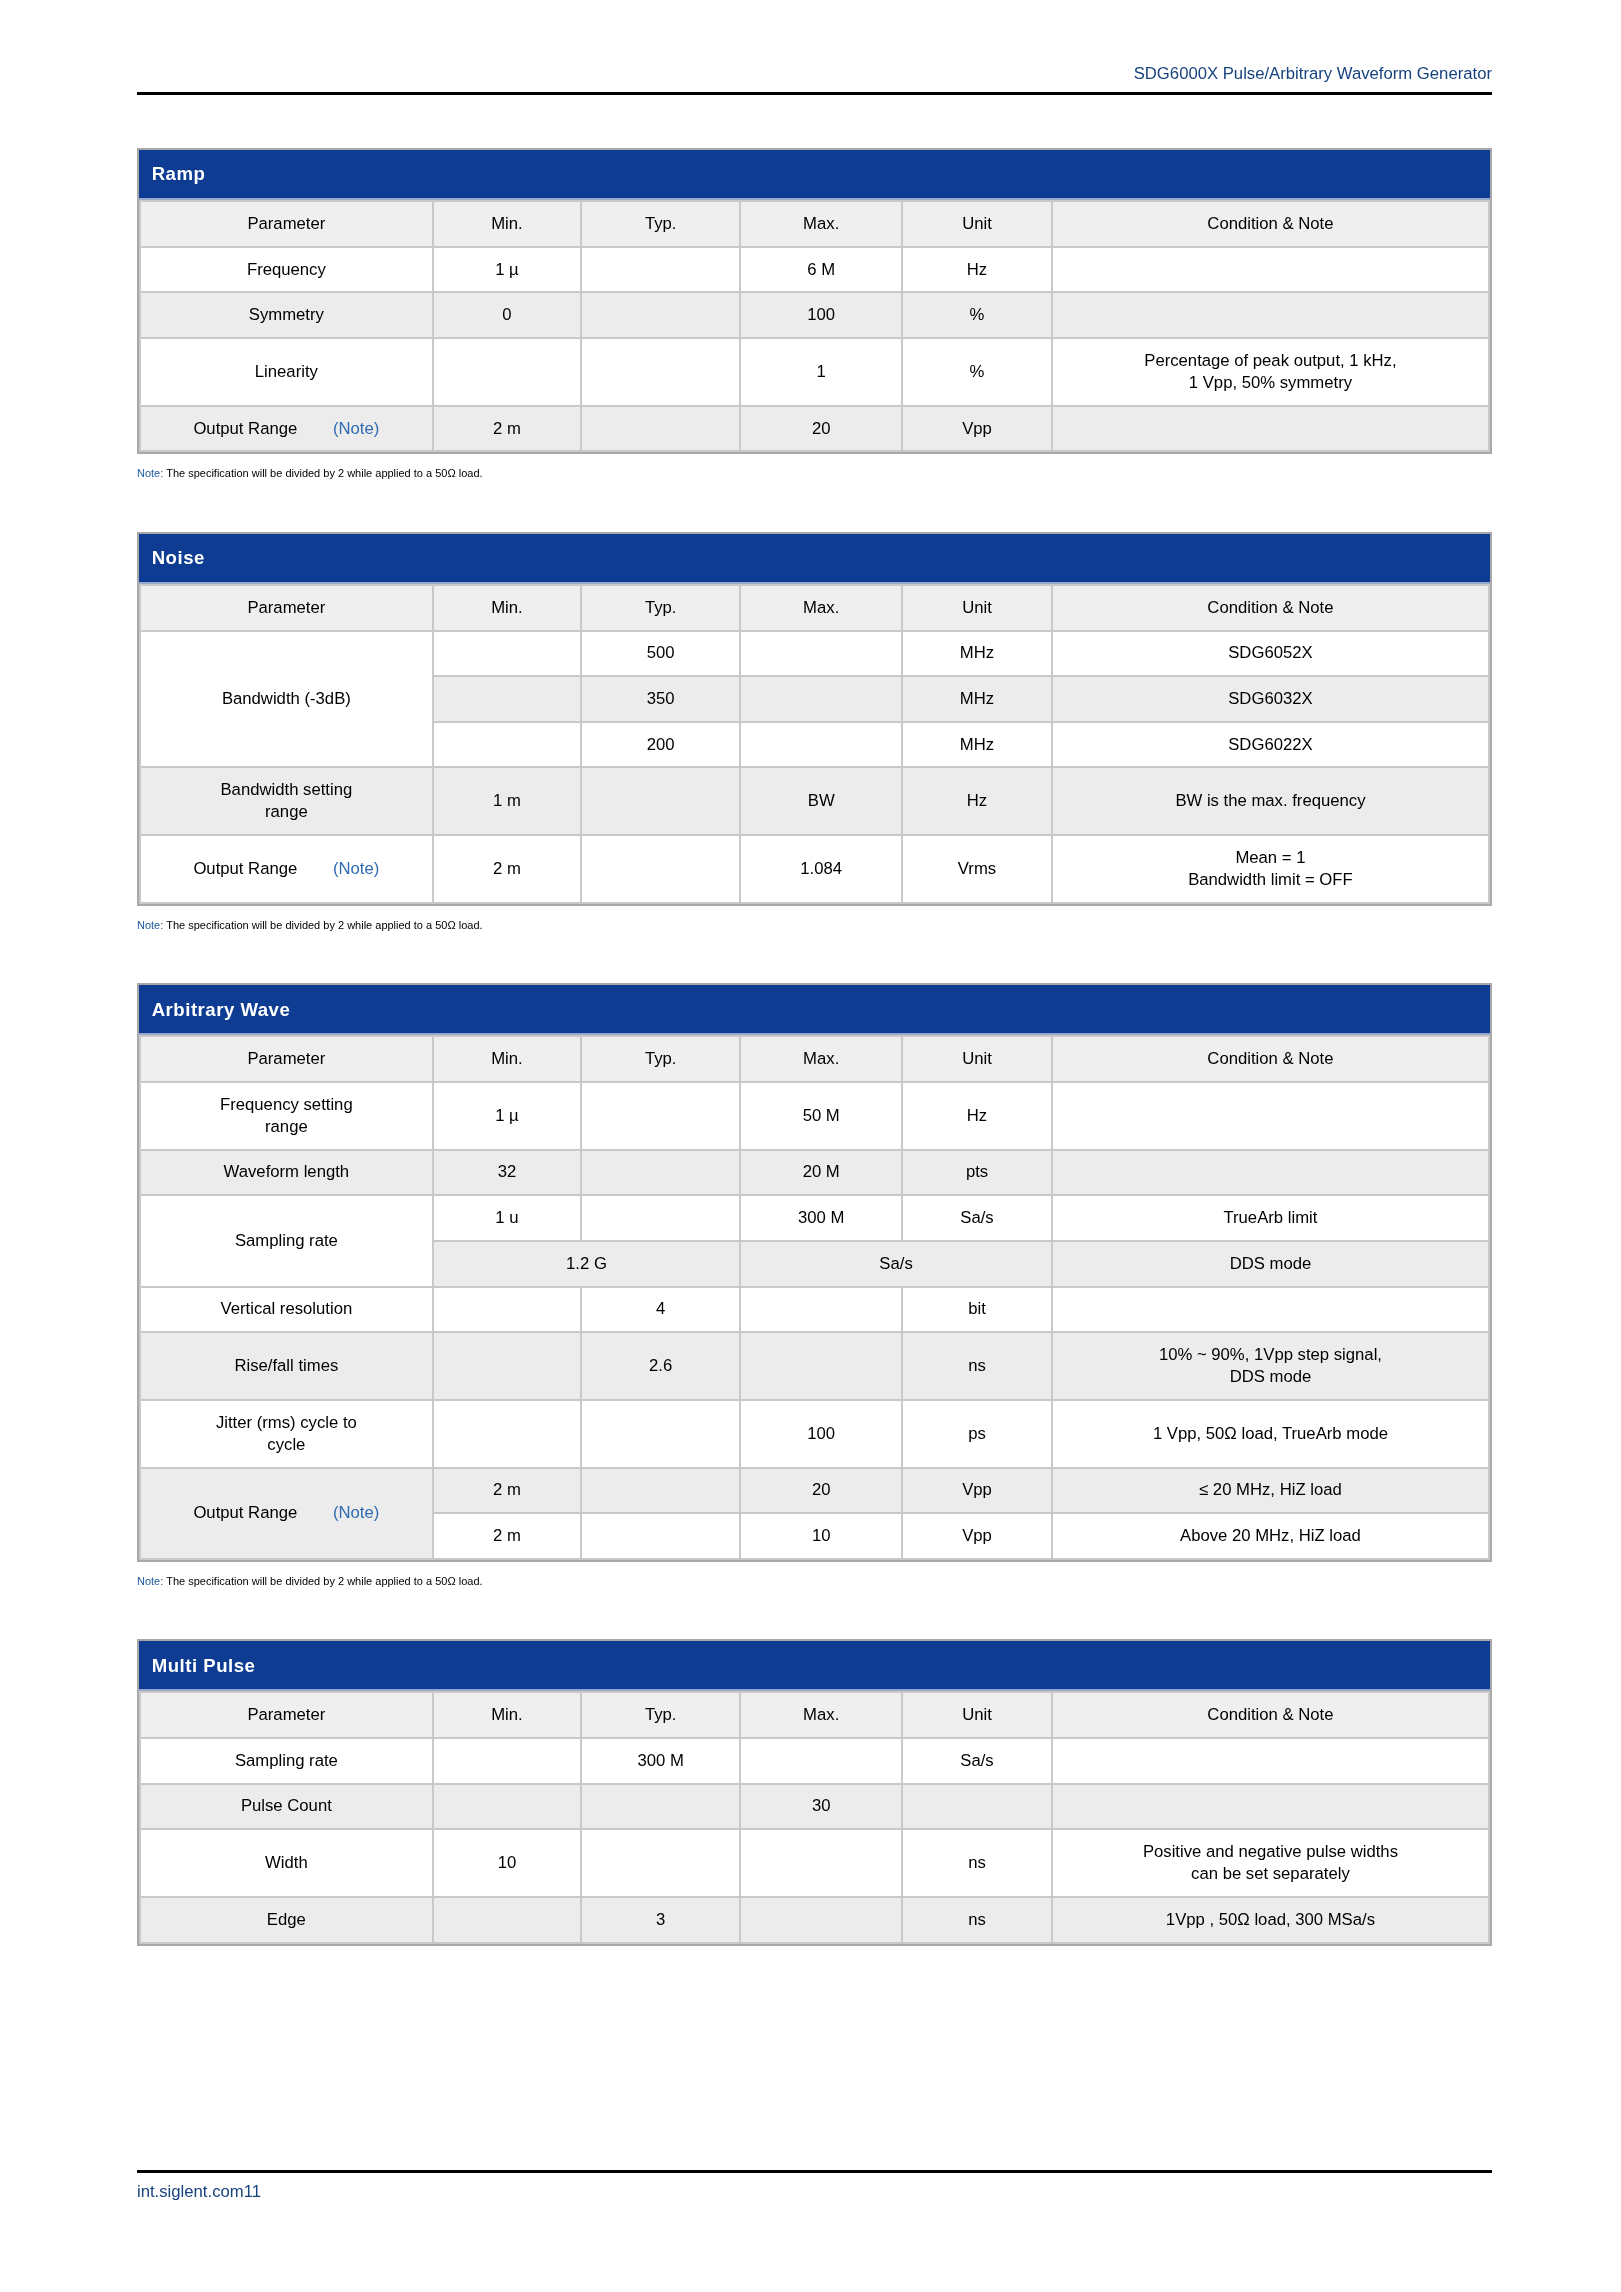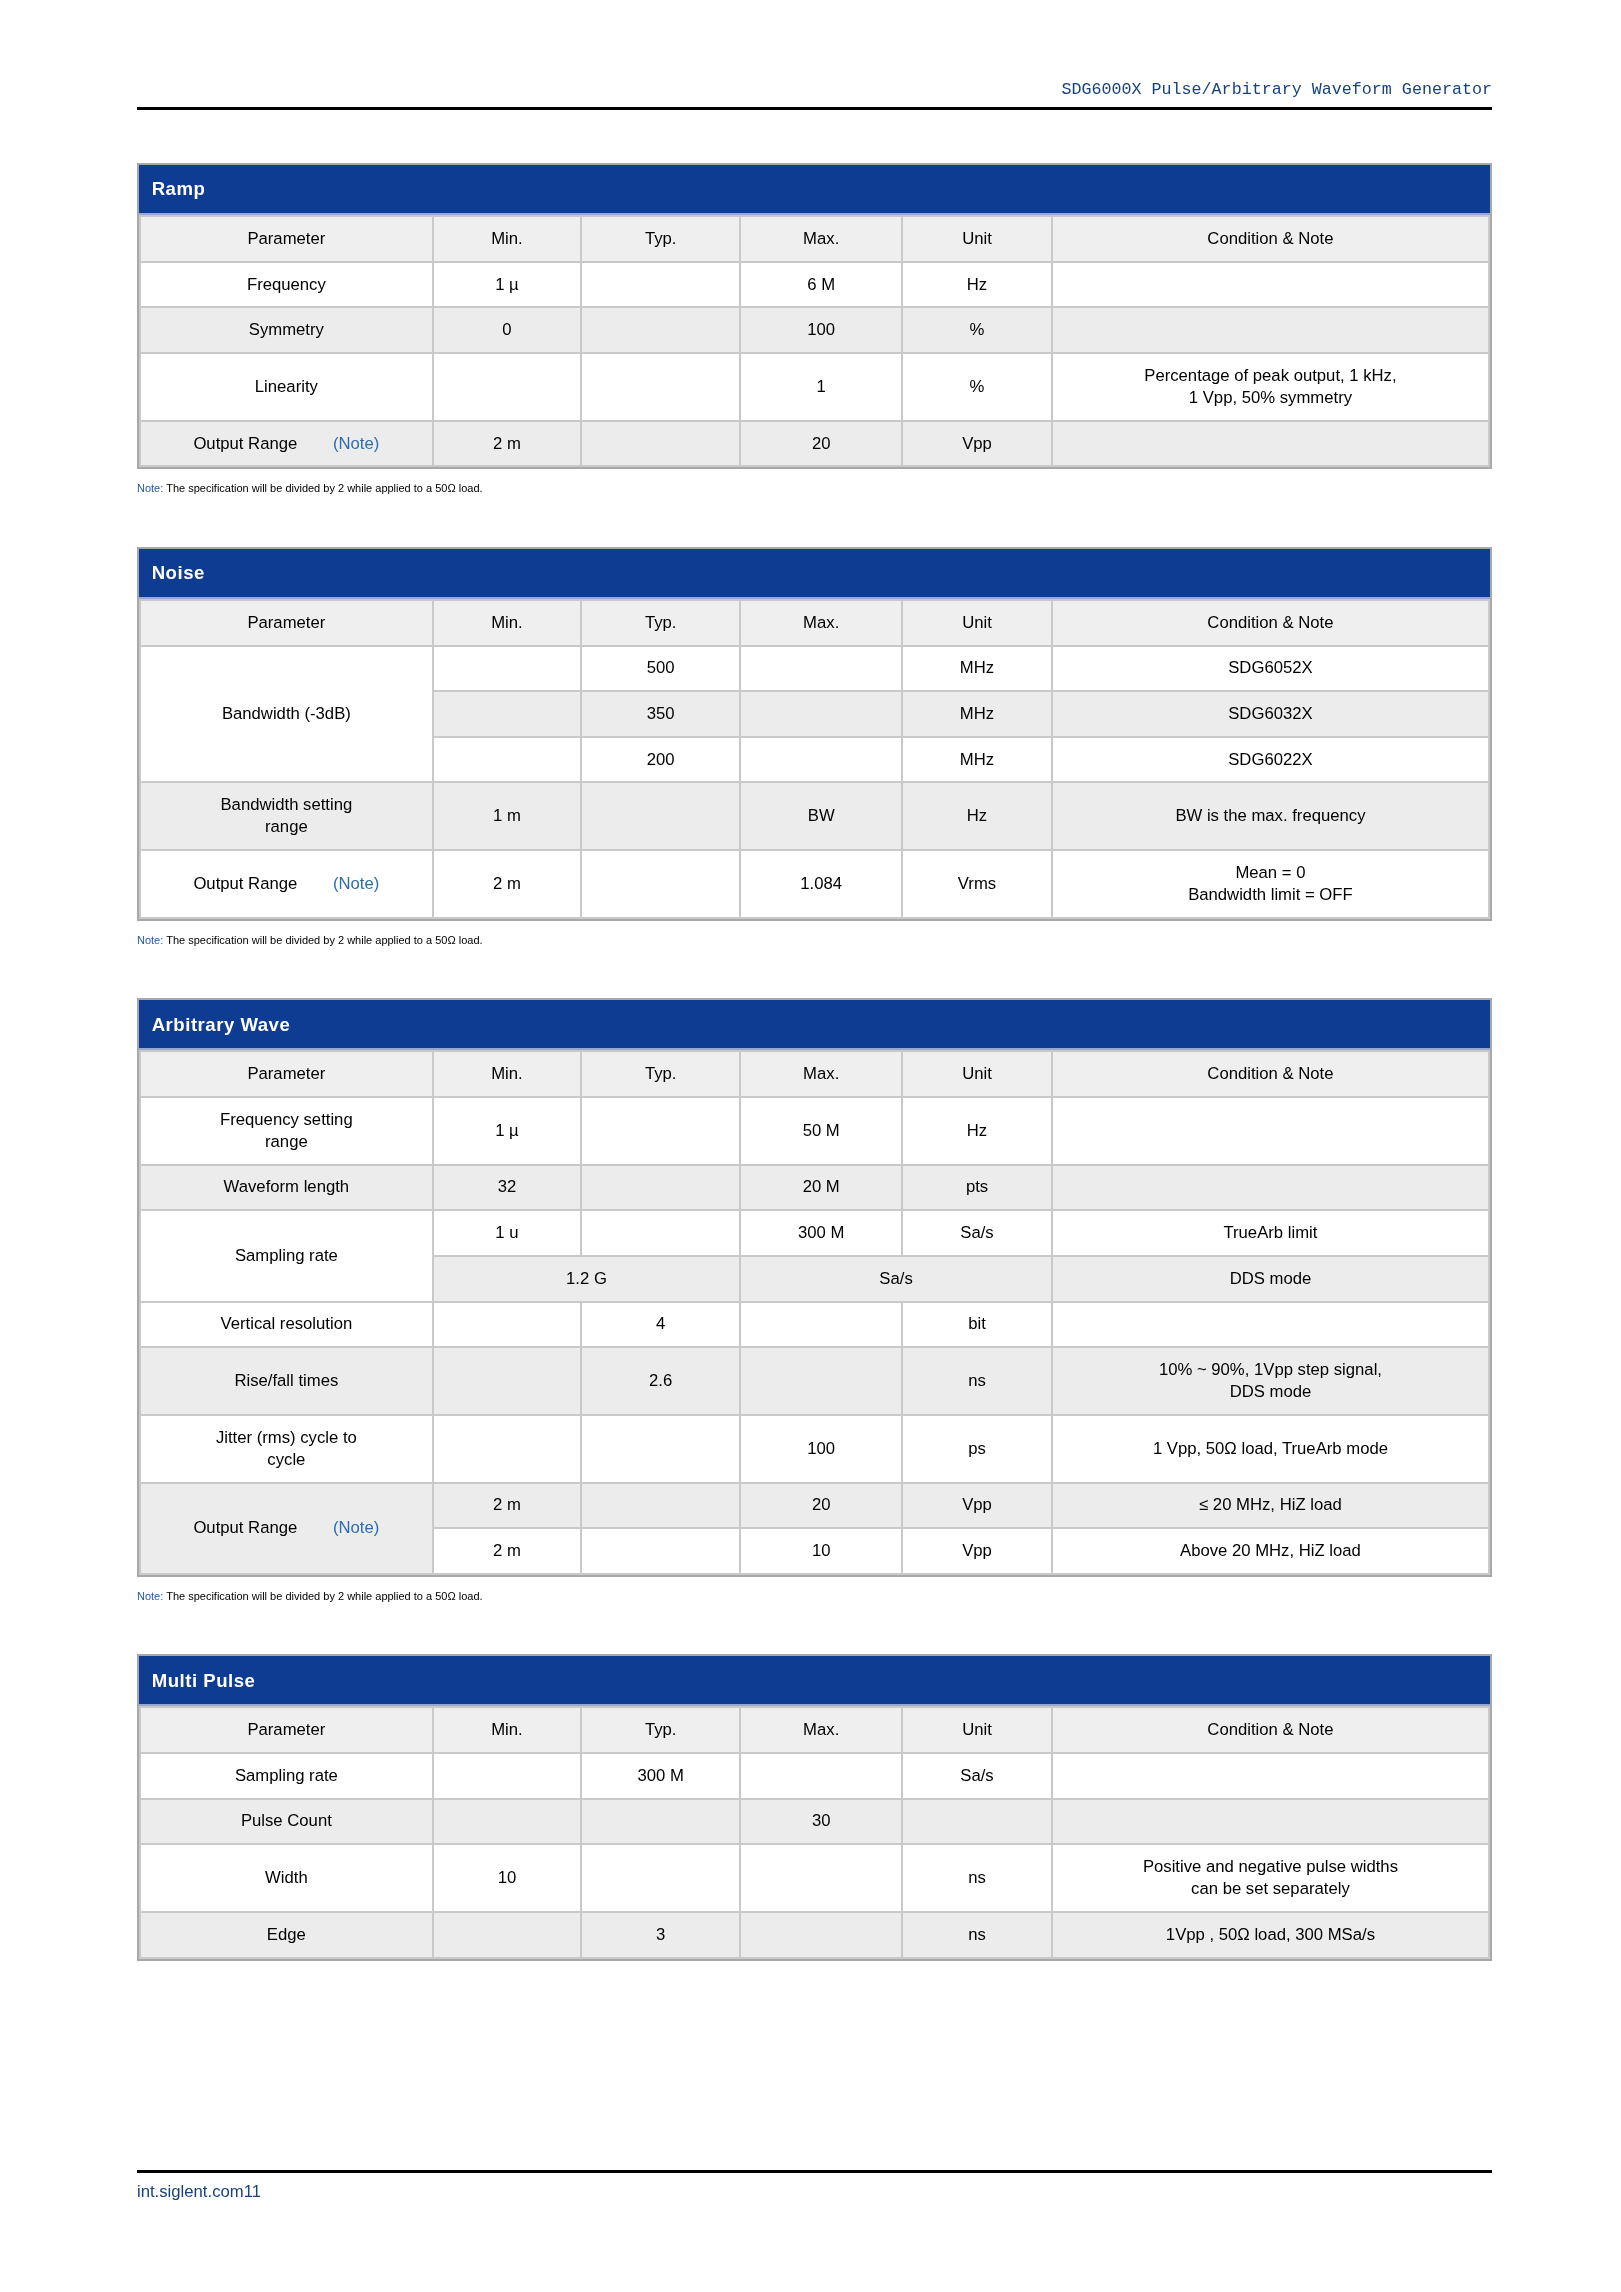--- a/index.html
+++ b/index.html
@@ -9,22 +9,21 @@
     height: 2293px;
     position: relative;
     font-family: "Liberation Sans", sans-serif;
     color: #000000;
   }
   .page {
     padding: 0 129px 0 137px;
   }
   
   .page-header {
-    padding-top: 80px;
-    font-family: Liberation Mono, monospace;
+    padding-top: 64px;
   }
   .page-header .doc-title {
     text-align: right;
     font-size: 16.7px;
     color: #17427e;
     padding-bottom: 7.8px;
   }
   .header-rule {
     border: none;
     border-top: 3.9px solid #000000;
@@ -213,21 +212,21 @@
               <td class="stripe-b">BW</td>
               <td class="stripe-b">Hz</td>
               <td class="stripe-b">BW is the max. frequency</td>
             </tr>
             <tr>
               <td class="stripe-a">Output Range <span class="note-link">(Note)</span></td>
               <td class="stripe-a">2 m</td>
               <td class="stripe-a"></td>
               <td class="stripe-a">1.084</td>
               <td class="stripe-a">Vrms</td>
-              <td class="stripe-a">Mean = 0
+              <td class="stripe-a">Mean = 1
 Bandwidth limit = OFF</td>
             </tr>
           </tbody>
         </table>
     </div>
     <p class="note-line"><span class="note-label">Note:</span> <span>The specification will be divided by 2 while applied to a 50Ω load.</span></p>
   </section>
 
   <section class="spec-section">
     <div class="spec-table-wrap">

